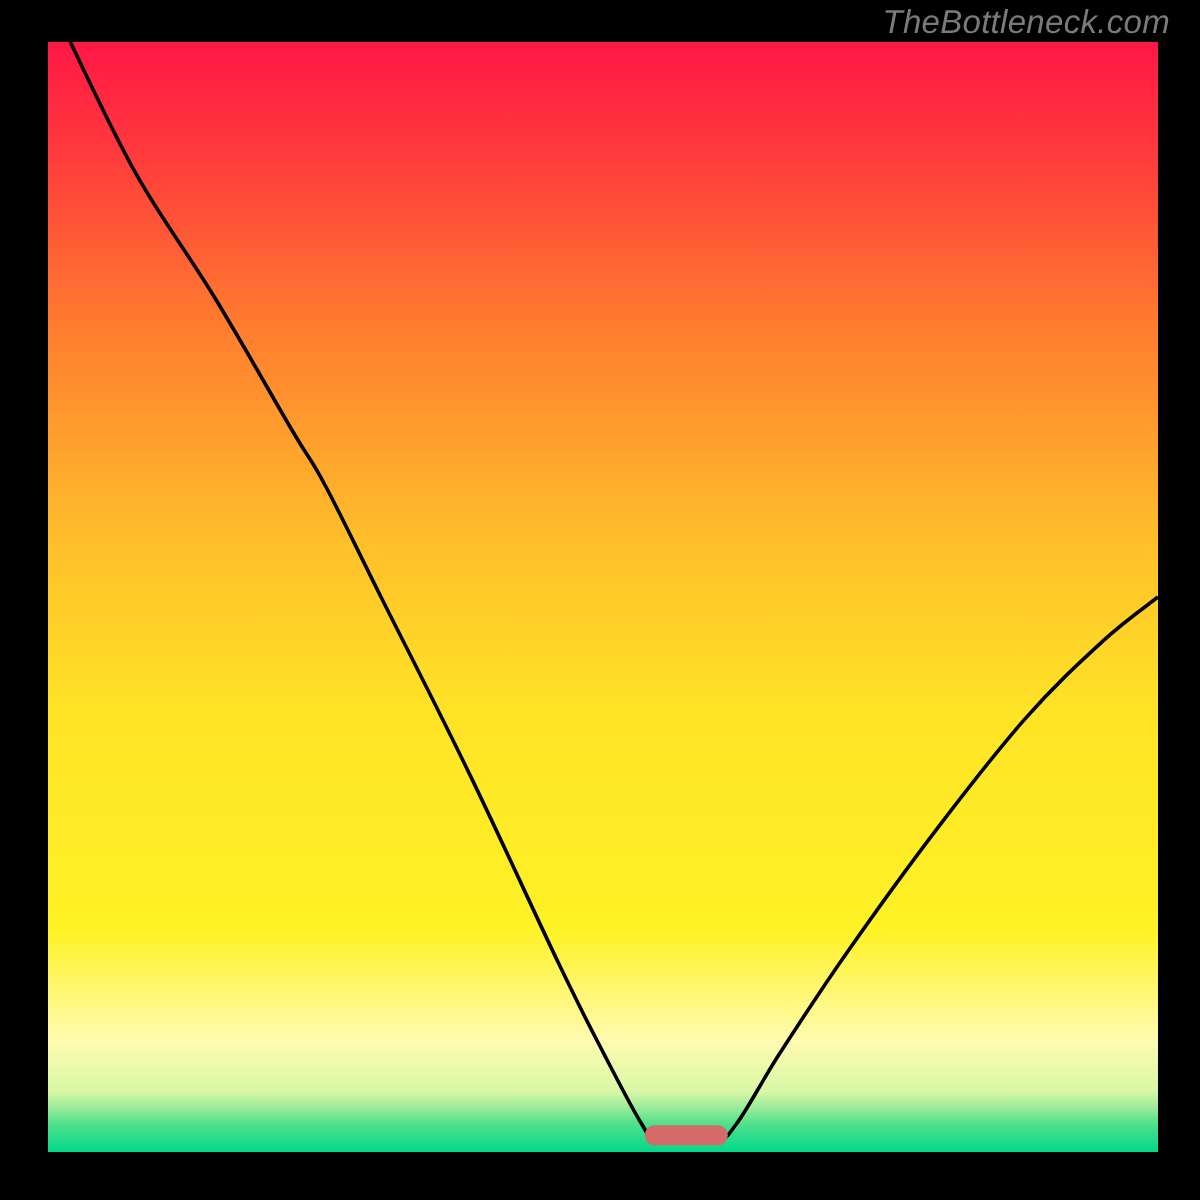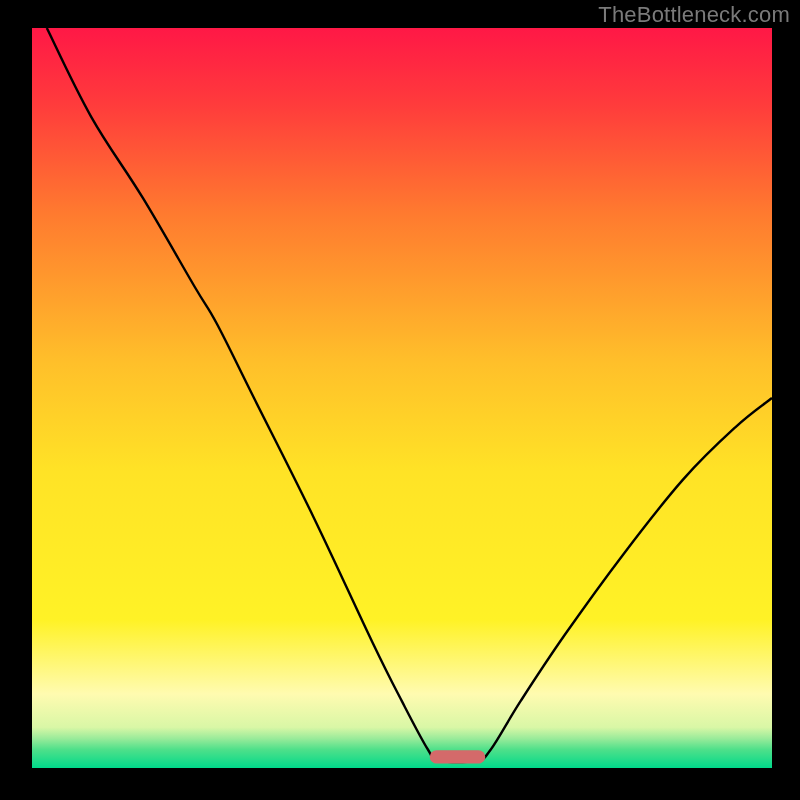--- a/index.html
+++ b/index.html
@@ -12,25 +12,26 @@
   }
   .frame {
     position: absolute;
     width: 800px;
     height: 800px;
     background: #000;
   }
   .attribution {
     position: absolute;
     top: 2px;
-    right: 10px;
+    right: 20px;
     font-family: Arial, Helvetica, sans-serif;
     font-size: 22px;
     color: #7a7a7a;
     letter-spacing: 0.2px;
+    font-style: italic;
   }
   svg.plot {
     position: absolute;
     left: 32px;
     top: 28px;
     width: 740px;
     height: 740px;
     display: block;
   }
 </style>

